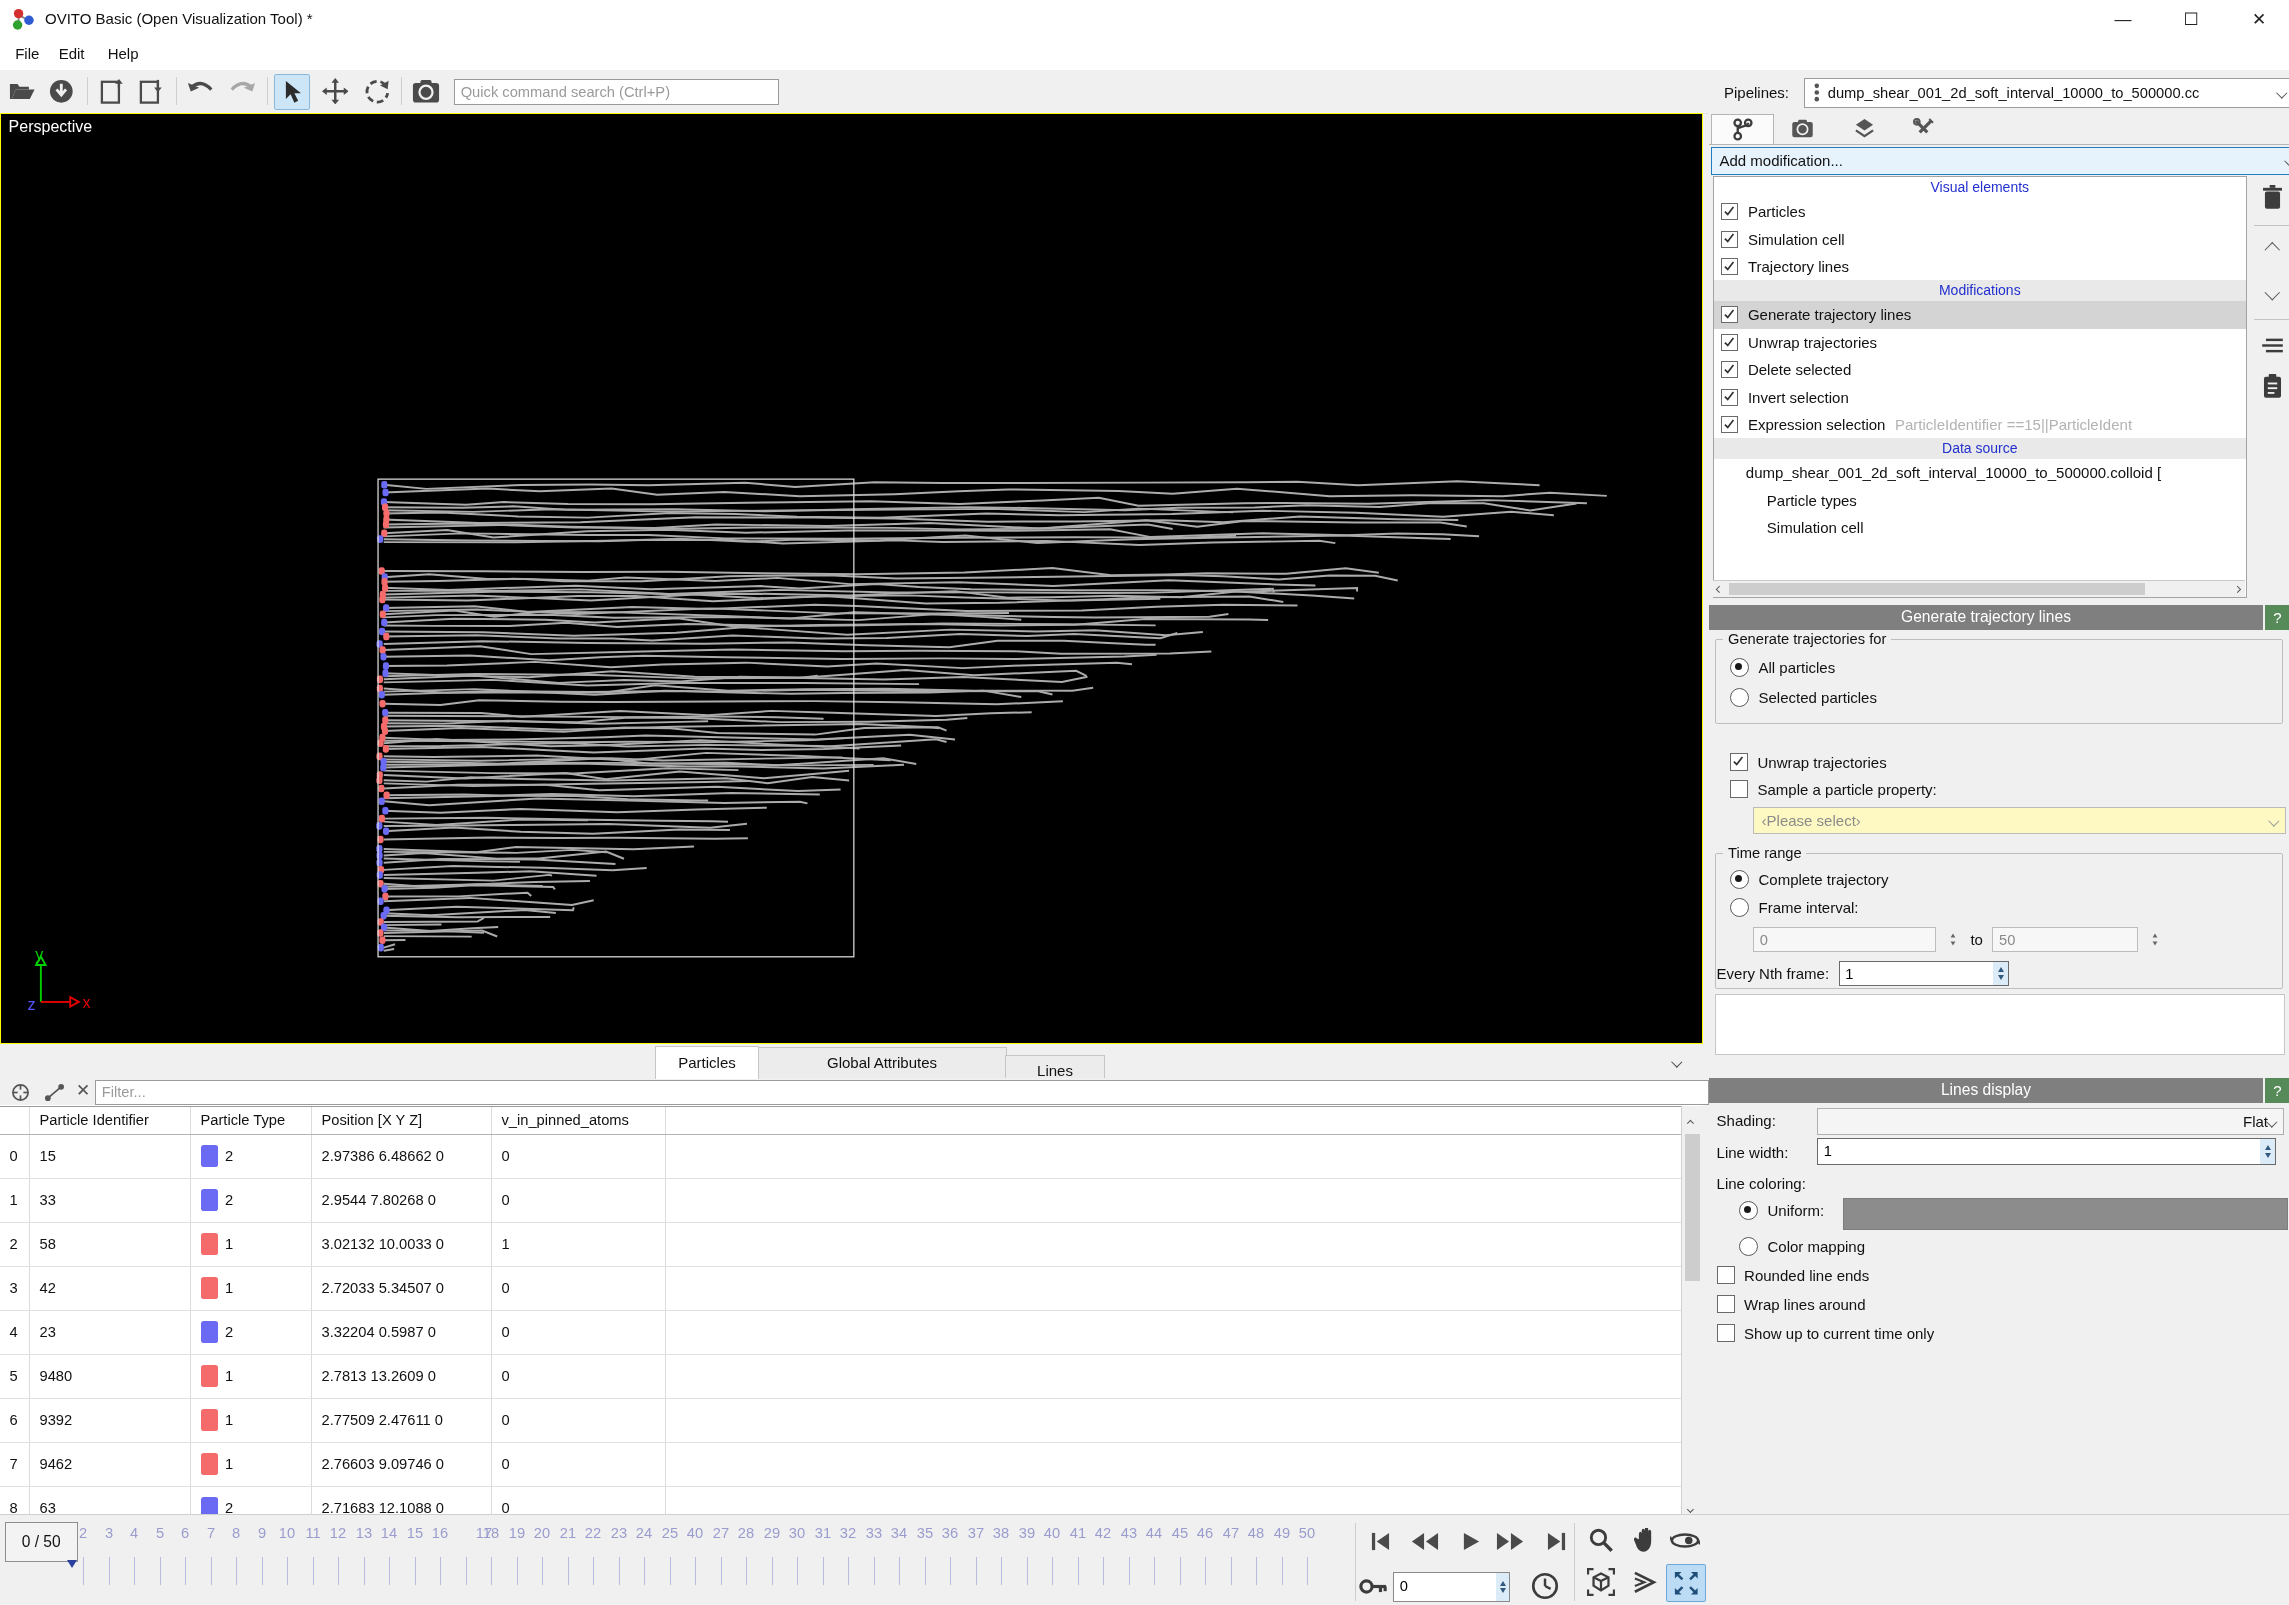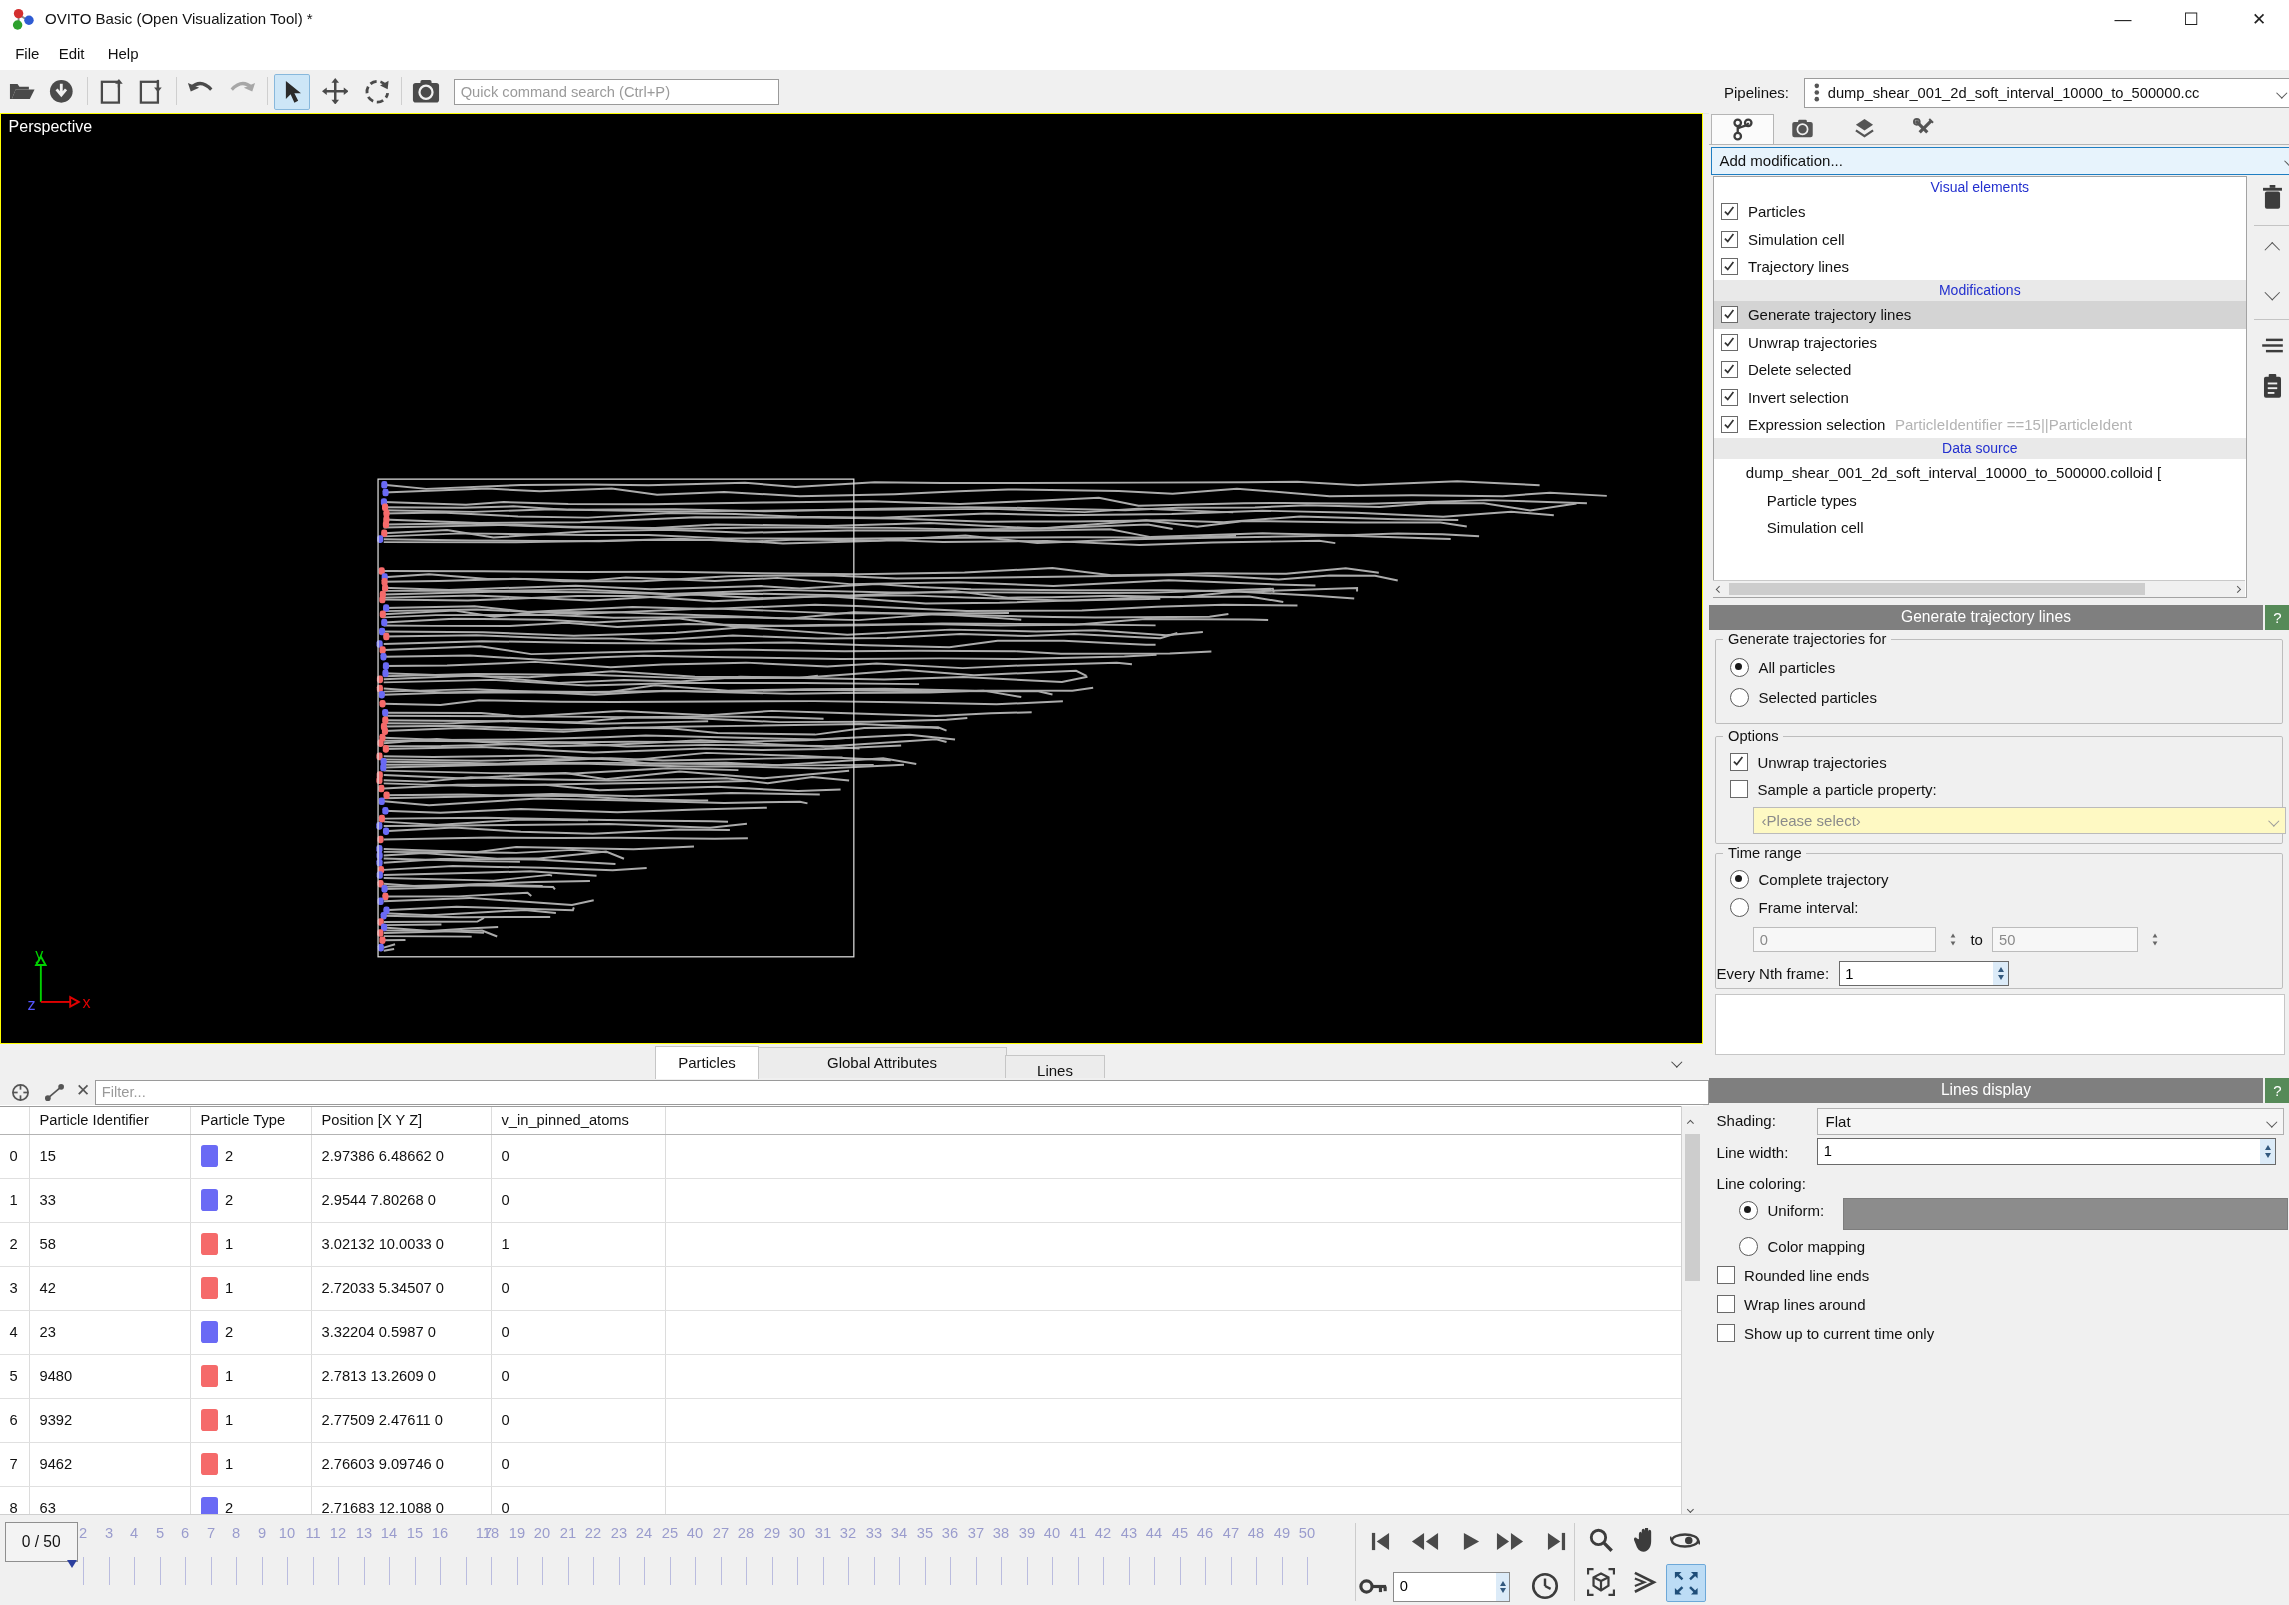--- a/index.html
+++ b/index.html
@@ -558,23 +558,20 @@
     </div>
     <div class="ctl-row" style="left:21px;top:545px;">
       <span class="radio on"></span>
       <span>All particles</span>
     </div>
     <div class="ctl-row" style="left:21px;top:575px;">
       <span class="radio"></span>
       <span>Selected particles</span>
     </div>
 
-    <div class="abs groupbox" style="left:5.7px;top:623px;width:566px;height:106px;">
-      <span class="legend">Options</span>
-    </div>
     <div class="ctl-row" style="left:21px;top:640px;">
       <span class="wcb">
           <svg width="12.3" height="12.3" viewBox="0 0 13 13">
             <path d="M2 7l3 3 6-8" stroke="#333" stroke-width="1.8" fill="none"></path>
           </svg>
         </span>
       <span>Unwrap trajectories</span>
     </div>
     <div class="ctl-row" style="left:21px;top:667px;">
       <span class="wcb"></span>
@@ -619,21 +616,21 @@
           </span>
       </span>
     </div>
 
     <div class="abs" style="left:5.7px;top:881px;width:568px;height:59px;background:#fff;border:0.9px solid #c6c6c6;"></div>
 
     <div class="abs sec-header" style="top:965px;">Lines display</div>
     <div class="abs sec-help" style="top:965px;">?</div>
 
     <span class="abs" style="left:7.6px;top:999px;font-size:15px;">Shading:</span>
-    <div class="abs combo" style="left:108px;top:995px;width:450px;height:24.6px;">
+    <div class="abs combo" style="left:108px;top:995px;width:450px;height:24.6px;justify-content:flex-end;">
       <span>Flat</span>
       <span class="chev down"></span>
     </div>
 
     <span class="abs" style="left:7.6px;top:1031px;font-size:15px;">Line width:</span>
     <div class="abs" style="left:108px;top:1025px;display:inline-flex;border:0.9px solid #6a6a6a;background:#fff;">
       <input class="textbox" style="width: 431px; height: 24.6px; border: none;" value="1">
       <span class="spin blue">
           <span class="arrow-up"></span>
           <span class="arrow-dn"></span>

